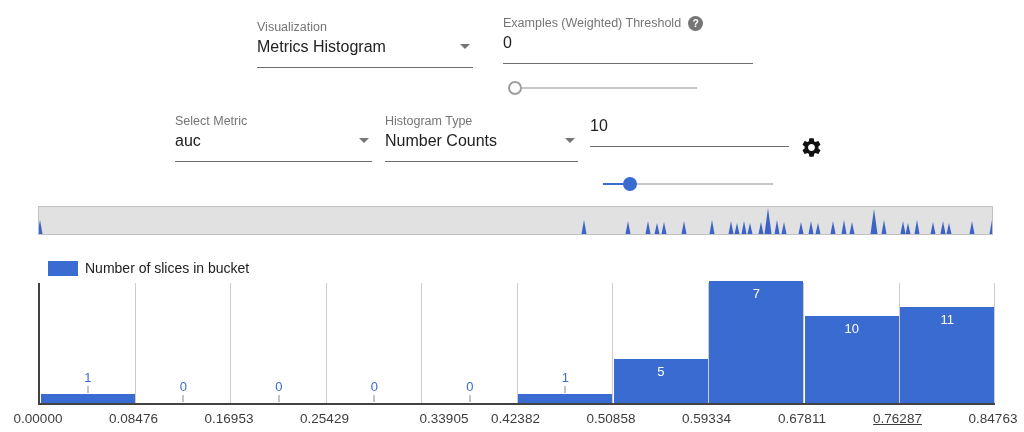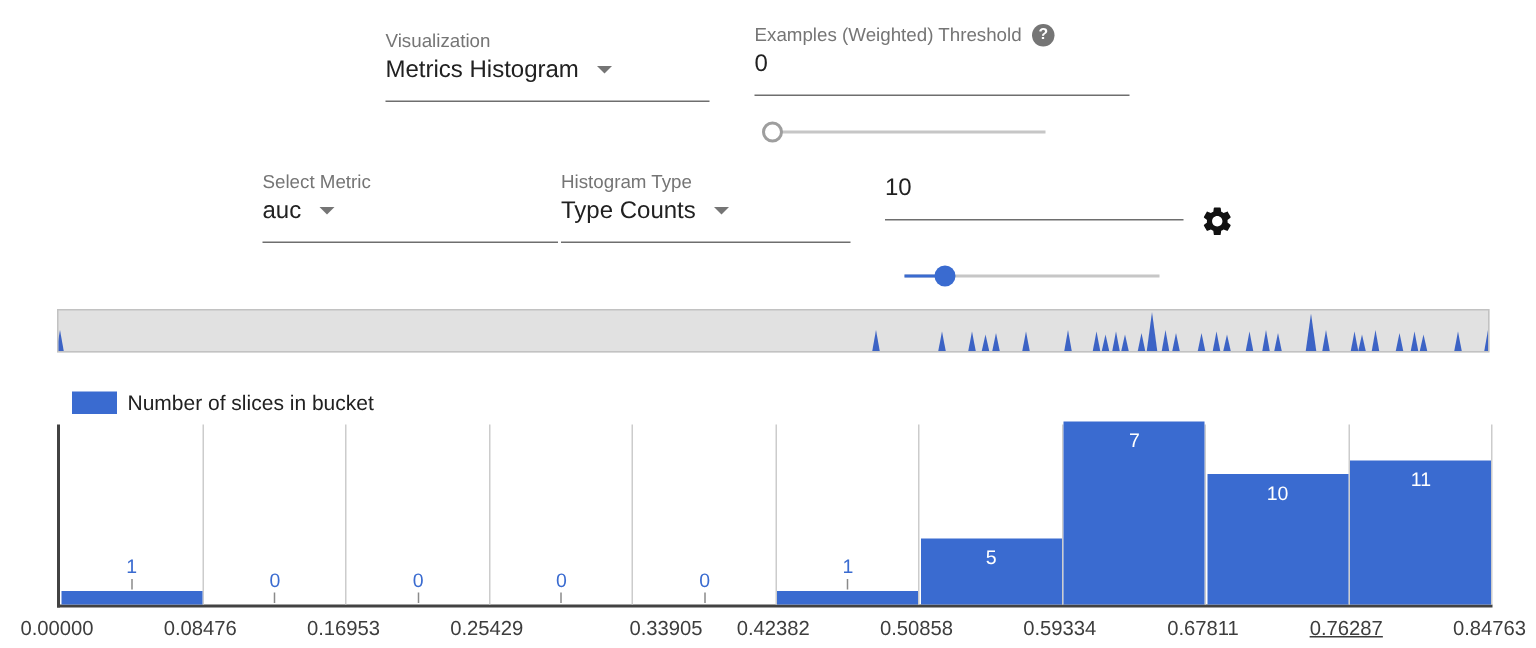--- a/index.html
+++ b/index.html
@@ -5,21 +5,21 @@
   * { margin:0; padding:0; box-sizing:border-box; }
   html,body { background:#fff; }
   #app {
     position:relative; width:1024px; height:432px; background:#fff; overflow:hidden;
     font-family:"Liberation Sans", sans-serif; color:#212121;
   }
   .field { position:absolute; }
   .flabel { font-size:12.5px; color:#757575; line-height:15px; display:flex; align-items:center; gap:7px; }
   .fvalue {
     margin-top:7px; font-size:16px; color:#212121; height:26px;
-    display:flex; align-items:center;
+    display:flex; justify-content:space-between; align-items:center;
     border-bottom:1.5px solid #6e6e6e; padding-bottom:16px;gap:12px;
   }
   .ddarrow {
     width:0; height:0; margin-right:3px;
     border-left:5px solid transparent; border-right:5px solid transparent;
     border-top:5.5px solid #757575;
   }
   .helpicon {
     width:15px; height:15px; border-radius:50%; background:#757575; color:#fff;
     font-size:10.5px; font-weight:bold; display:flex; align-items:center; justify-content:center;
@@ -83,24 +83,24 @@
   </div>
 
   <div class="field" style="left:175px; top:114px; width:197px;">
     <div class="flabel">Select Metric</div>
     <div class="fvalue">
       <span>auc</span>
       <span class="ddarrow"></span>
     </div>
   </div>
 
-  <div class="field" style="left:374px; top:114px; width:193px;">
+  <div class="field" style="left:385px; top:114px; width:193px;">
     <div class="flabel">Histogram Type</div>
     <div class="fvalue">
-      <span>Type Counts</span>
+      <span>Number Counts</span>
       <span class="ddarrow"></span>
     </div>
   </div>
 
   <div class="field" style="left:590px; top:114px; width:199px;">
     <div class="fvalue">
       <span>10</span>
     </div>
   </div>
 

